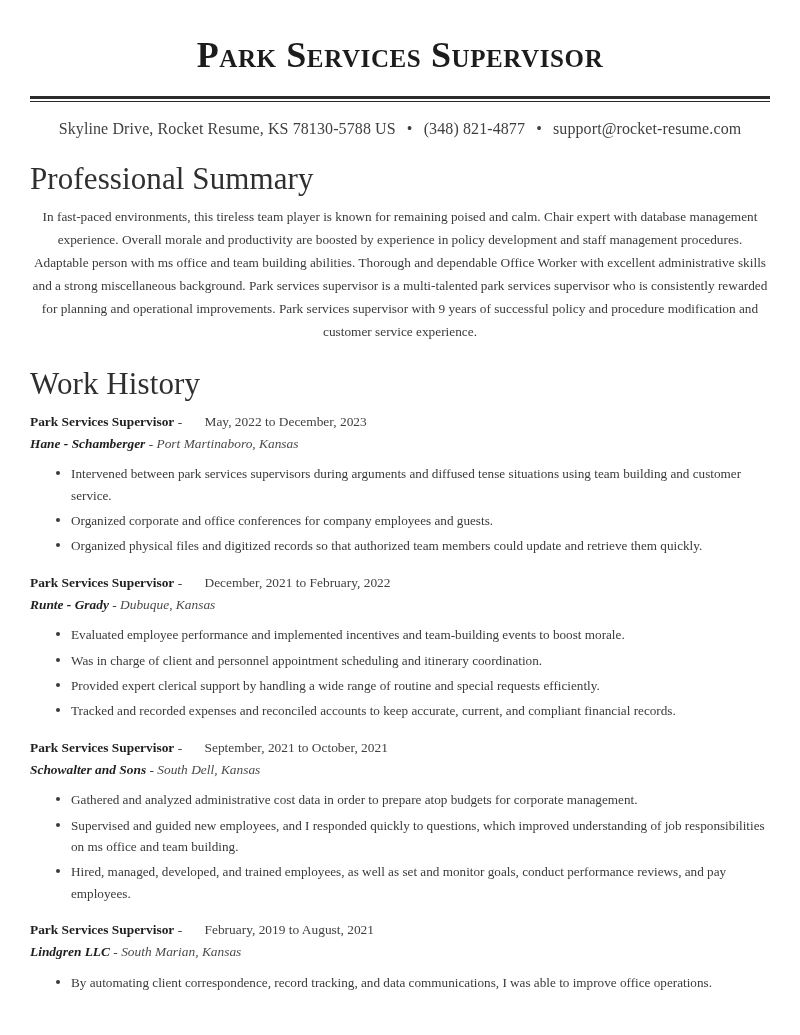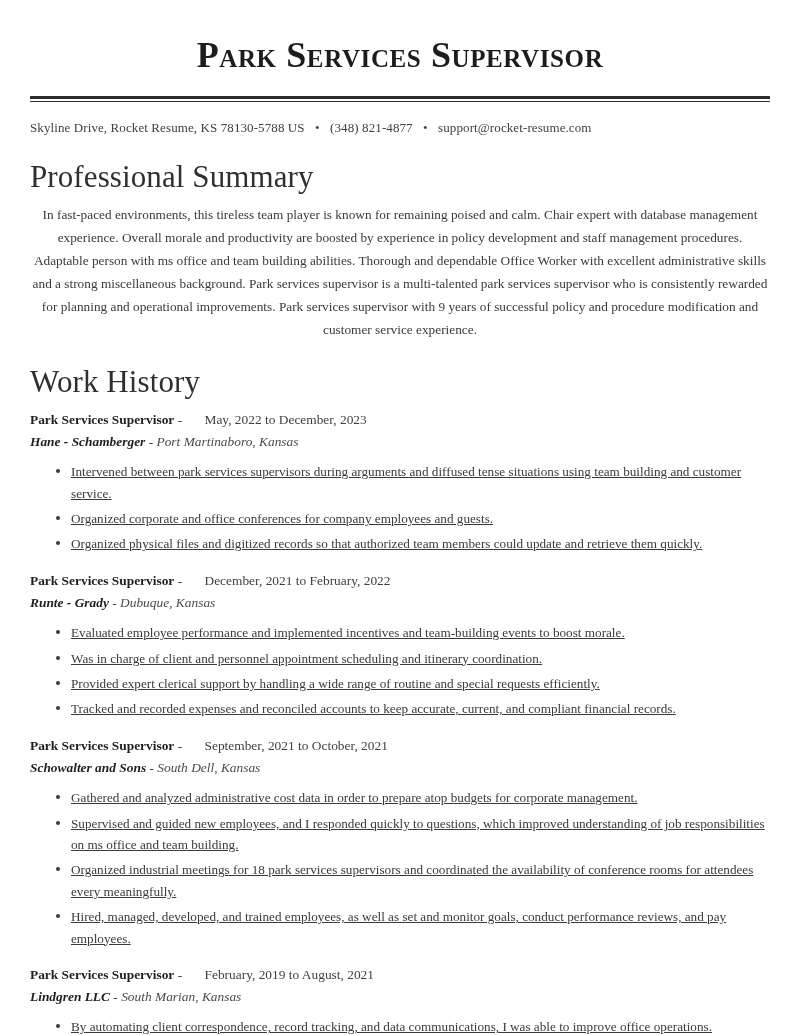--- a/index.html
+++ b/index.html
@@ -50,21 +50,22 @@
     height: 2px;
     background: #ffffff;
   }
   .rule-thin {
     height: 1.5px;
     background: #2b2b2b;
     margin: 0;
   }
 
   .contact-line {
-    font-size: 13px;
+    text-align: center;
+    font-size: 16px;
     color: #3f3f3f;
     margin: 18px 0 0 0;
     letter-spacing: 0.1px;
   }
   .contact-sep {
     display: inline-block;
     padding: 0 7px;
     color: #3f3f3f;
   }
 
@@ -136,21 +137,20 @@
     padding: 0 0 0 26px;
     list-style: none;
   }
   .bullets li {
     position: relative;
     font-size: 13.2px;
     line-height: 1.62;
     color: #3a3a3a;
     margin-bottom: 4px;
     padding-left: 15px;
-    text-decoration: underline;
   }
   .bullets li::before {
     content: "";
     position: absolute;
     left: 0;
     top: 8px;
     width: 4px;
     height: 4px;
     border-radius: 50%;
     background: #3a3a3a;
@@ -229,21 +229,20 @@
         <span class="entry-dates">September, 2021 to October, 2021</span>
       </div>
       <div class="entry-line-2">
         <span class="entry-company">Schowalter and Sons</span>
         <span class="entry-dash">-</span>
         <span class="entry-location">South Dell, Kansas</span>
       </div>
       <ul class="bullets">
         <li>Gathered and analyzed administrative cost data in order to prepare atop budgets for corporate management.</li>
         <li>Supervised and guided new employees, and I responded quickly to questions, which improved understanding of job responsibilities on ms office and team building.</li>
-        <li>Organized industrial meetings for 18 park services supervisors and coordinated the availability of conference rooms for attendees every meaningfully.</li>
         <li>Hired, managed, developed, and trained employees, as well as set and monitor goals, conduct performance reviews, and pay employees.</li>
       </ul>
     </div>
 
     <div class="entry">
       <div class="entry-line-1">
         <span class="entry-role">Park Services Supervisor</span>
         <span class="entry-dash">-</span>
         <span class="entry-dates">February, 2019 to August, 2021</span>
       </div>

